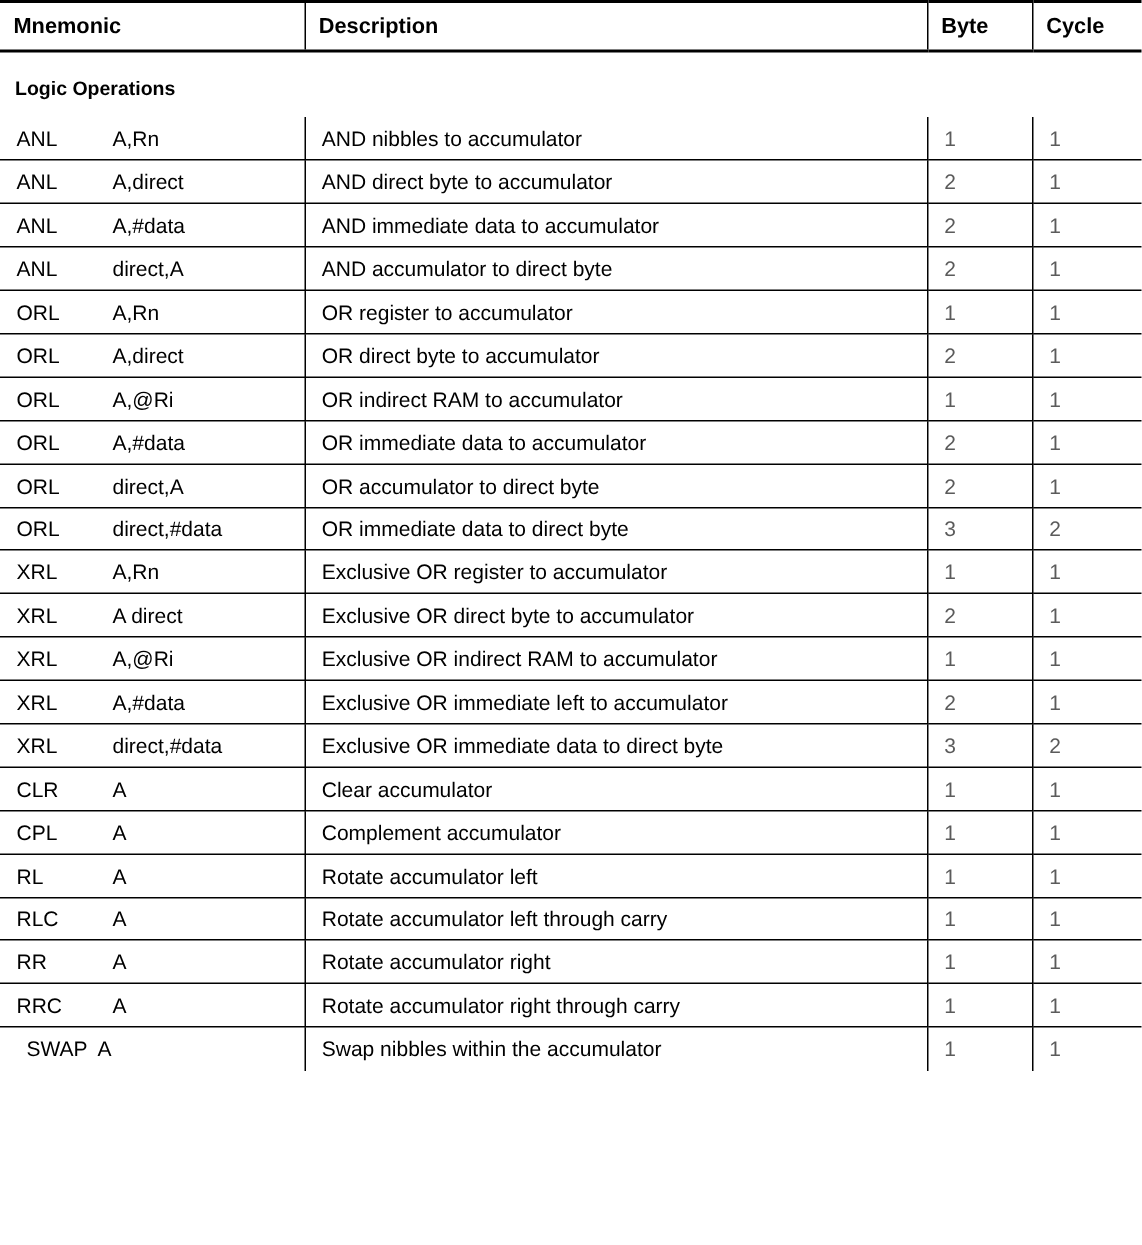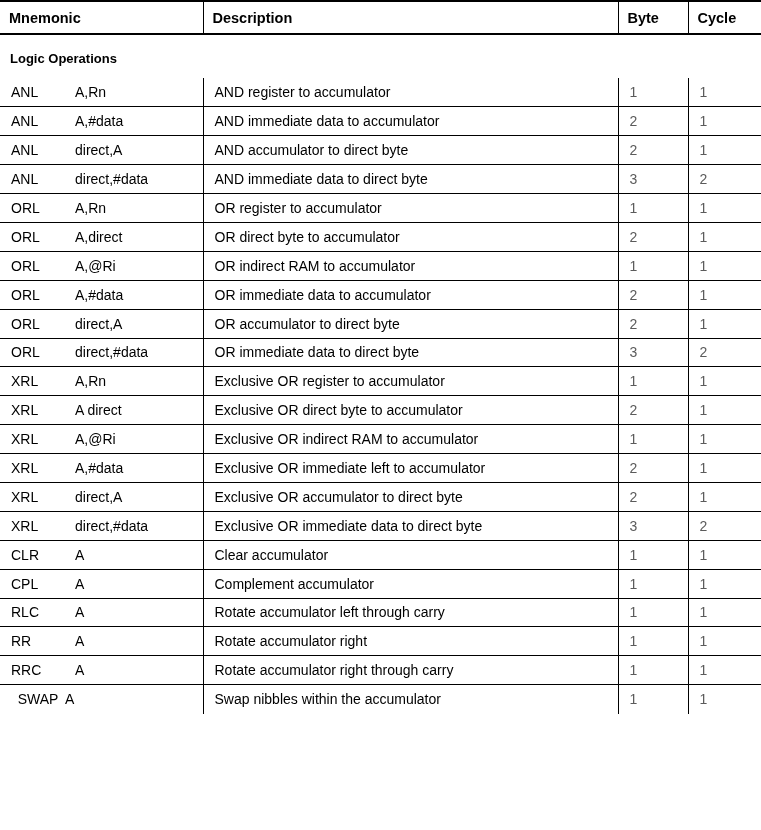--- a/index.html
+++ b/index.html
@@ -140,47 +140,47 @@
       <col class="c-mnem">
         <col class="c-desc">
         <col class="c-byte">
         <col class="c-cycle">
     </colgroup>
     <tbody id="rows-body">
         <tr class="data-row">
           <td class="cell-mnem">
             <span class="mnem-wrap"><span class="op-code">ANL</span><span class="op-args">A,Rn</span></span>
           </td>
-          <td class="cell-desc">AND register to accumulator</td>
-          <td class="cell-byte">1</td>
+          <td class="cell-desc">AND nibbles to accumulator</td>
+          <td class="cell-byte">1</td>
+          <td class="cell-cycle last-col">1</td>
+        </tr>
+        <tr class="data-row">
+          <td class="cell-mnem">
+            <span class="mnem-wrap"><span class="op-code">ANL</span><span class="op-args">A,direct</span></span>
+          </td>
+          <td class="cell-desc">AND direct byte to accumulator</td>
+          <td class="cell-byte">2</td>
           <td class="cell-cycle last-col">1</td>
         </tr>
         <tr class="data-row">
           <td class="cell-mnem">
             <span class="mnem-wrap"><span class="op-code">ANL</span><span class="op-args">A,#data</span></span>
           </td>
           <td class="cell-desc">AND immediate data to accumulator</td>
           <td class="cell-byte">2</td>
           <td class="cell-cycle last-col">1</td>
         </tr>
         <tr class="data-row">
           <td class="cell-mnem">
             <span class="mnem-wrap"><span class="op-code">ANL</span><span class="op-args">direct,A</span></span>
           </td>
           <td class="cell-desc">AND accumulator to direct byte</td>
           <td class="cell-byte">2</td>
           <td class="cell-cycle last-col">1</td>
-        </tr>
-        <tr class="data-row">
-          <td class="cell-mnem">
-            <span class="mnem-wrap"><span class="op-code">ANL</span><span class="op-args">direct,#data</span></span>
-          </td>
-          <td class="cell-desc">AND immediate data to direct byte</td>
-          <td class="cell-byte">3</td>
-          <td class="cell-cycle last-col">2</td>
         </tr>
         <tr class="data-row">
           <td class="cell-mnem">
             <span class="mnem-wrap"><span class="op-code">ORL</span><span class="op-args">A,Rn</span></span>
           </td>
           <td class="cell-desc">OR register to accumulator</td>
           <td class="cell-byte">1</td>
           <td class="cell-cycle last-col">1</td>
         </tr>
         <tr class="data-row">
@@ -250,28 +250,20 @@
         <tr class="data-row">
           <td class="cell-mnem">
             <span class="mnem-wrap"><span class="op-code">XRL</span><span class="op-args">A,#data</span></span>
           </td>
           <td class="cell-desc">Exclusive OR immediate left to accumulator</td>
           <td class="cell-byte">2</td>
           <td class="cell-cycle last-col">1</td>
         </tr>
         <tr class="data-row">
           <td class="cell-mnem">
-            <span class="mnem-wrap"><span class="op-code">XRL</span><span class="op-args">direct,A</span></span>
-          </td>
-          <td class="cell-desc">Exclusive OR accumulator to direct byte</td>
-          <td class="cell-byte">2</td>
-          <td class="cell-cycle last-col">1</td>
-        </tr>
-        <tr class="data-row">
-          <td class="cell-mnem">
             <span class="mnem-wrap"><span class="op-code">XRL</span><span class="op-args">direct,#data</span></span>
           </td>
           <td class="cell-desc">Exclusive OR immediate data to direct byte</td>
           <td class="cell-byte">3</td>
           <td class="cell-cycle last-col">2</td>
         </tr>
         <tr class="data-row">
           <td class="cell-mnem">
             <span class="mnem-wrap"><span class="op-code">CLR</span><span class="op-args">A</span></span>
           </td>
@@ -282,20 +274,28 @@
         <tr class="data-row">
           <td class="cell-mnem">
             <span class="mnem-wrap"><span class="op-code">CPL</span><span class="op-args">A</span></span>
           </td>
           <td class="cell-desc">Complement accumulator</td>
           <td class="cell-byte">1</td>
           <td class="cell-cycle last-col">1</td>
         </tr>
         <tr class="data-row">
           <td class="cell-mnem">
+            <span class="mnem-wrap"><span class="op-code">RL</span><span class="op-args">A</span></span>
+          </td>
+          <td class="cell-desc">Rotate accumulator left</td>
+          <td class="cell-byte">1</td>
+          <td class="cell-cycle last-col">1</td>
+        </tr>
+        <tr class="data-row">
+          <td class="cell-mnem">
             <span class="mnem-wrap"><span class="op-code">RLC</span><span class="op-args">A</span></span>
           </td>
           <td class="cell-desc">Rotate accumulator left through carry</td>
           <td class="cell-byte">1</td>
           <td class="cell-cycle last-col">1</td>
         </tr>
         <tr class="data-row">
           <td class="cell-mnem">
             <span class="mnem-wrap"><span class="op-code">RR</span><span class="op-args">A</span></span>
           </td>

